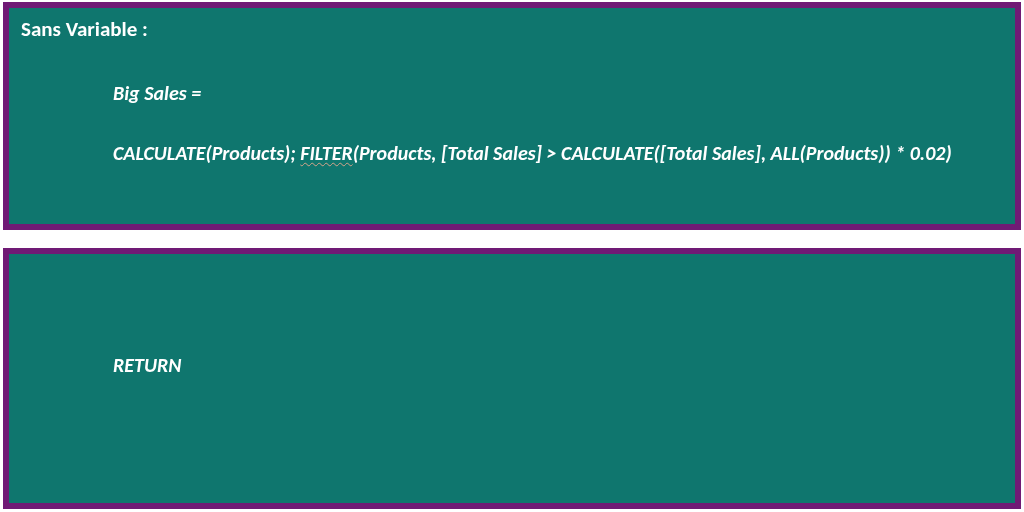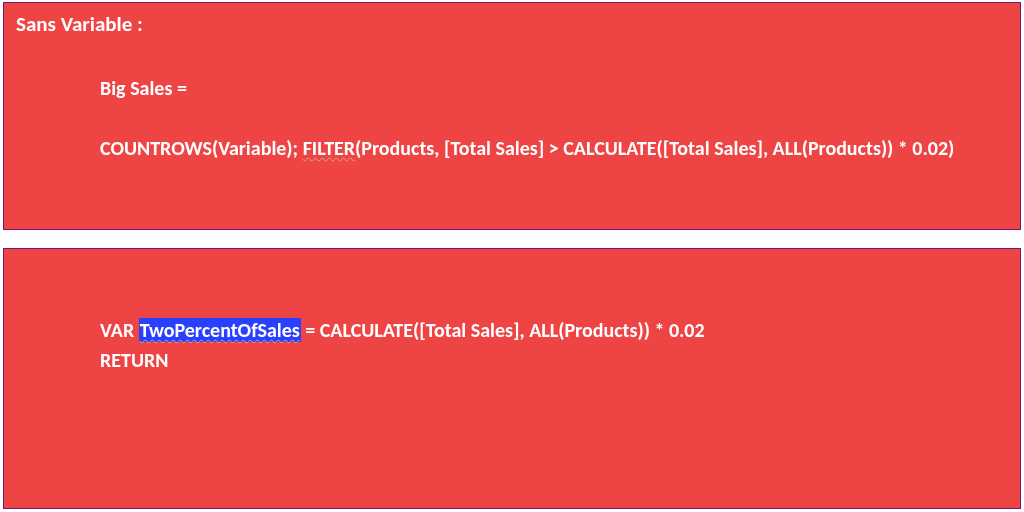--- a/index.html
+++ b/index.html
@@ -14,47 +14,49 @@
   .stage {
     width: 1024px;
     height: 512px;
     position: relative;
     background: #fff;
   }
   .panel {
     position: absolute;
     left: 3px;
     right: 3px;
-    background: #ef4444;
-    border: 1px solid #701a75;
+    background: #0f766e;
+    border: 6px solid #701a75;
     box-sizing: border-box;
   }
   .panel-top {
     top: 2px;
     height: 228px;
   }
   .panel-bottom {
     top: 248px;
     height: 261px;
   }
   .heading {
     font-weight: 600;
     font-size: 21px;
     padding: 8px 0 0 12px;
     font-style: normal;
   }
   .codeblock {
+    font-style: italic;
     font-weight: 600;
     font-size: 20px;
     line-height: 1.5;
     padding-left: 96px;
     padding-right: 20px;
     margin-top: 36px;
     color: #fff;
     word-wrap: break-word;
+    margin-left: 8px;
   }
   .underline-wavy {
     text-decoration: underline;
     text-decoration-style: wavy;
     text-decoration-color: #d7a38a;
     text-decoration-thickness: 1px;
     text-underline-offset: 2px;
   }
   .blue-select {
     background: #2a3fff;
@@ -66,28 +68,26 @@
 <body>
 
 <div class="stage">
 
   <div class="panel panel-top">
     <div class="heading">Sans Variable :</div>
     <div class="codeblock">
       <span>Big Sales =</span><br>
       <br>
       <span>
-        <span>COUNTROWS(Variable); </span><span class="underline-wavy">FILTER</span><span>(Products, [Total Sales] &gt; CALCULATE([Total Sales], ALL(Products)) * 0.02)</span>
+        <span>CALCULATE(Products); </span><span class="underline-wavy">FILTER</span><span>(Products, [Total Sales] &gt; CALCULATE([Total Sales], ALL(Products)) * 0.02)</span>
       </span>
     </div>
   </div>
 
   <div class="panel panel-bottom">
     <div class="codeblock">
       <br>
-      <span>
-        <span>VAR </span><span class="blue-select underline-wavy">TwoPercentOfSales</span><span> = CALCULATE([Total Sales], ALL(Products)) * 0.02</span>
-      </span><br>
+      <br>
       <span>RETURN</span><br>
     </div>
   </div>
 
 </div>
 
 </body></html>

